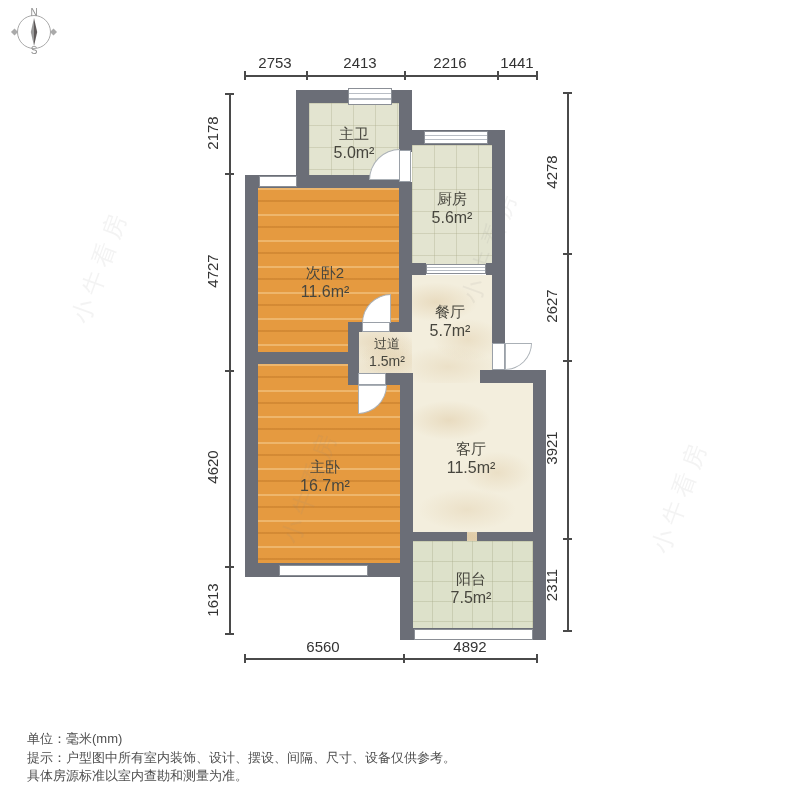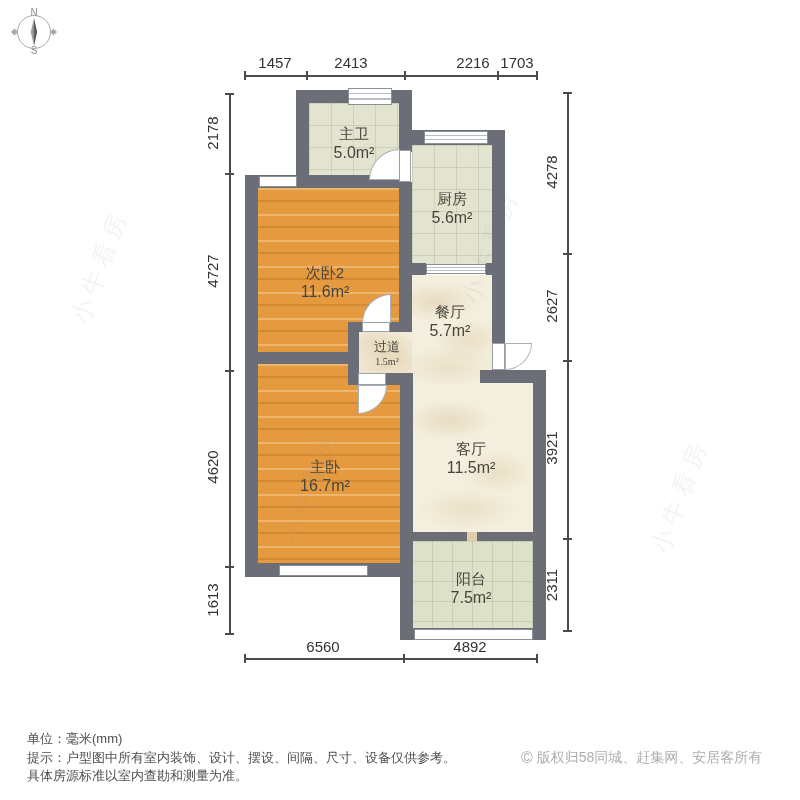--- a/index.html
+++ b/index.html
@@ -41,21 +41,21 @@
                      radial-gradient(ellipse 70px 30px at 45% 85%,rgba(205,170,115,.20),transparent 70%);}
 
   .win{position:absolute;background:linear-gradient(to bottom,#ffffff 0 28%,#b9bec5 28% 36%,#ffffff 36% 62%,#b9bec5 62% 70%,#ffffff 70% 100%);
        border:1px solid #8b8f96;z-index:4;box-sizing:border-box;}
   .leaf{position:absolute;background:#ffffff;border:1px solid #9aa0a8;z-index:5;box-sizing:border-box;}
   .arc{position:absolute;background:#ffffff;border:1px solid #aab0b6;z-index:4;box-sizing:border-box;}
 
   
   .rlabel{position:absolute;z-index:6;transform:translate(-50%,-50%);text-align:center;color:#47463e;white-space:nowrap;}
   .rname{font-size:15px;} .rarea{font-size:16px;}
-  .rlabel.small .rname{font-size:13px;} .rlabel.small .rarea{font-size:10px;font-family:Liberation Serif, serif;}
+  .rlabel.small .rname{font-size:13px;} .rlabel.small .rarea{font-size:14px;}
 
   
   .wm{position:absolute;z-index:2;color:rgba(140,140,140,.10);font-size:24px;letter-spacing:6px;
       transform:rotate(-70deg);white-space:nowrap;}
 
   
   .foot{position:absolute;font-size:13px;color:#4f4f4f;z-index:6;}
   .copyright{position:absolute;font-size:14px;color:#aeaeae;z-index:6;}
   .copyright .csym{font-size:16px;vertical-align:-1px;margin-right:4px;}
 </style>
@@ -78,24 +78,24 @@
   <div class="wm" style="left:430px;top:230px;">小牛看房</div>
   <div class="wm" style="left:620px;top:480px;">小牛看房</div>
 
   <div class="dimline" style="left:244px;top:75px;width:294px;height:1.5px;">
     <div class="tick-v" style="left:0;"></div>
       <div class="tick-v" style="left:62px;"></div>
     <div class="tick-v" style="left:160px;"></div>
       <div class="tick-v" style="left:253px;"></div>
     <div class="tick-v" style="left:292px;"></div>
   </div>
-  <div class="dimlabel" style="left:275px;top:62px;">1457</div>
-  <div class="dimlabel" style="left:351px;top:62px;">2413</div>
-  <div class="dimlabel" style="left:450px;top:62px;margin-left:23px;">2216</div>
-  <div class="dimlabel" style="left:517px;top:62px;">1703</div>
+  <div class="dimlabel" style="left:275px;top:62px;">2753</div>
+  <div class="dimlabel" style="left:360px;top:62px;">2413</div>
+  <div class="dimlabel" style="left:450px;top:62px;">2216</div>
+  <div class="dimlabel" style="left:517px;top:62px;">1441</div>
 
   <div class="dimline" style="left:244px;top:658px;width:294px;height:1.5px;">
     <div class="tick-v" style="left:0;"></div>
       <div class="tick-v" style="left:159px;"></div>
     <div class="tick-v" style="left:292px;"></div>
   </div>
   <div class="dimlabel" style="left:323px;top:646px;">6560</div>
   <div class="dimlabel" style="left:470px;top:646px;">4892</div>
 
   <div class="dimline" style="left:229px;top:93px;width:1.5px;height:542px;">
@@ -203,17 +203,14 @@
     <div class="rarea">11.5m²</div>
   </div>
   <div class="rlabel" style="left:471px;top:588px;">
     <div class="rname">阳台</div>
     <div class="rarea">7.5m²</div>
   </div>
 
   <div class="foot" style="left:27px;top:730px;">单位：毫米(mm)</div>
   <div class="foot" style="left:27px;top:749px;">提示：户型图中所有室内装饰、设计、摆设、间隔、尺寸、设备仅供参考。</div>
   <div class="foot" style="left:27px;top:767px;">具体房源标准以室内查勘和测量为准。</div>
-  <div class="copyright" style="left:521px;top:749px;">
-    <span class="csym">©</span><span>版权归58同城、赶集网、安居客所有</span>
-  </div>
 
 </div>
 
 </body></html>

